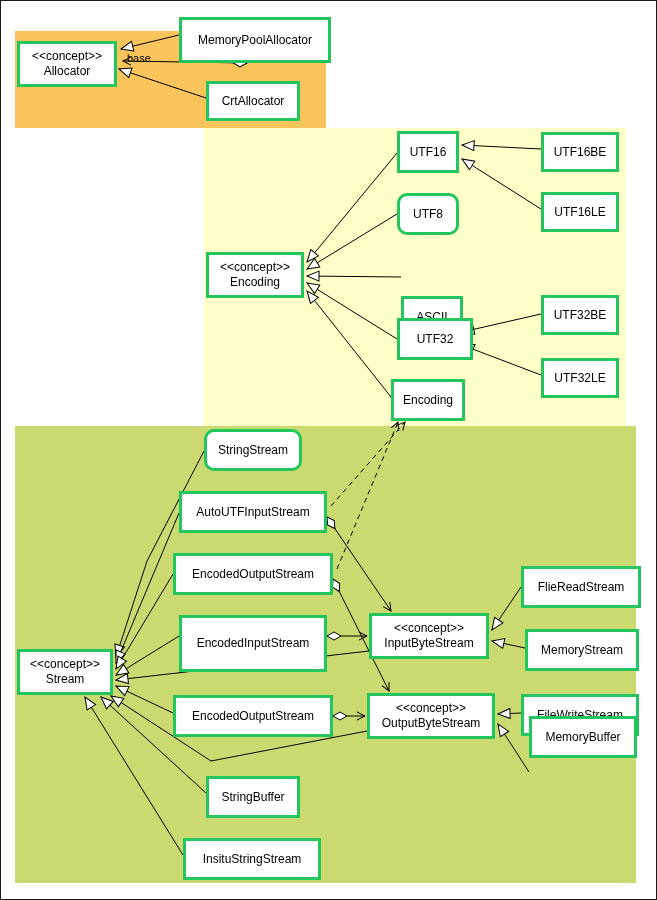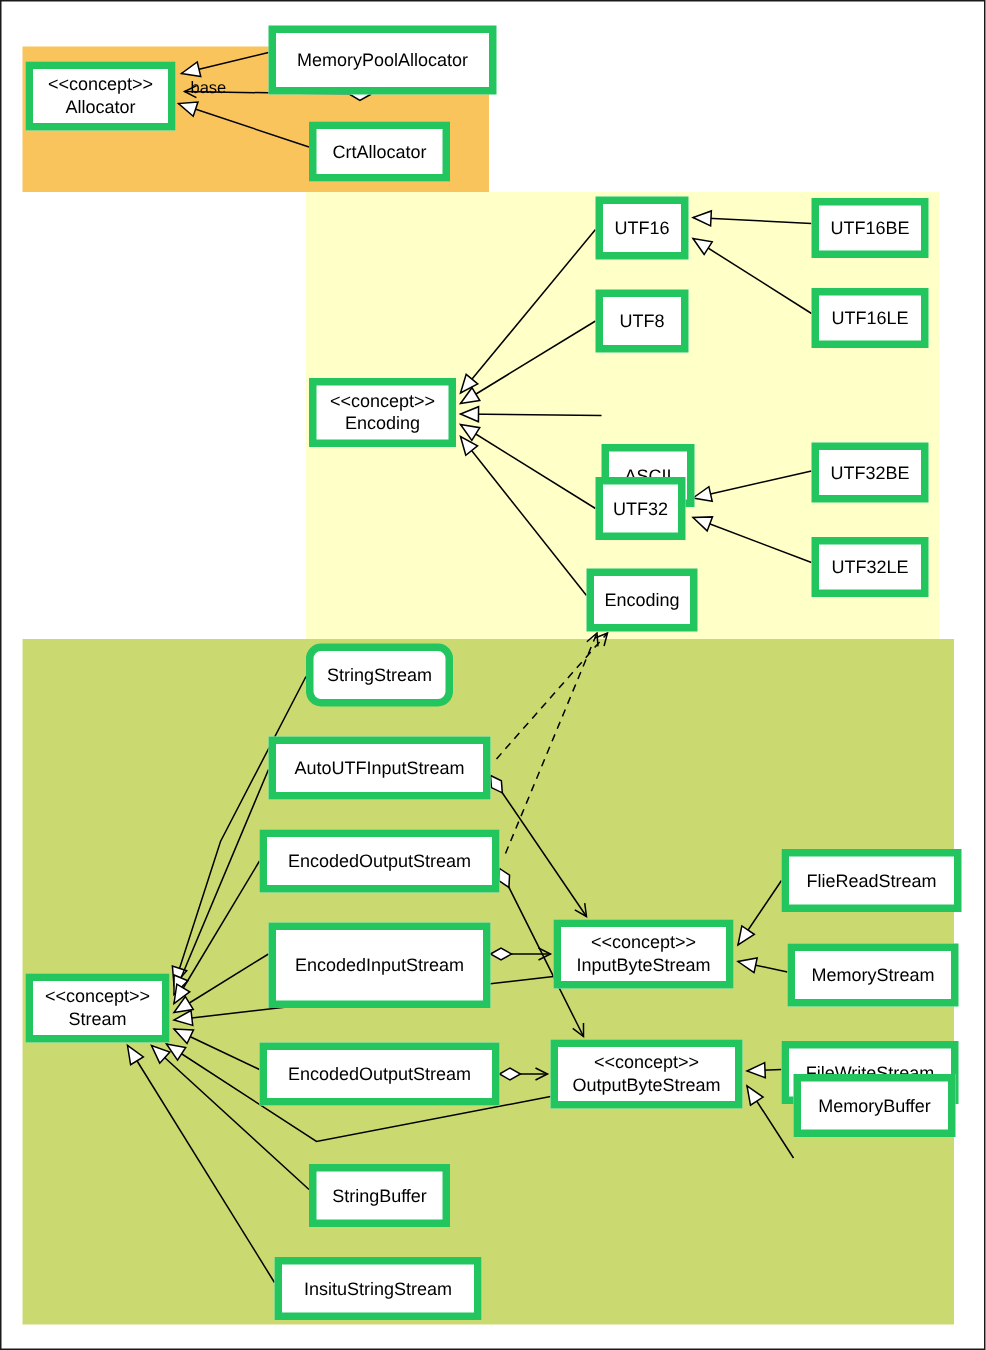--- a/index.html
+++ b/index.html
@@ -5,21 +5,21 @@
 <style>
   html,body{margin:0;padding:0}
   body{font-family:"Liberation Sans",sans-serif;background:#ffffff}
   #diagram-canvas{
     position:relative;width:657px;height:900px;box-sizing:border-box;
     border:1px solid #1a1a1a;background:#ffffff;overflow:hidden;
   }
   .region{position:absolute;z-index:0}
   #edge-layer{position:absolute;left:0;top:0;z-index:1;pointer-events:none}
   .node{
-    position:absolute;z-index:2;background:#ffffff;border:5px solid #22c55e;
+    position:absolute;z-index:2;background:#ffffff;border:3px solid #22c55e;
     box-sizing:border-box;display:flex;flex-direction:column;align-items:center;
     justify-content:center;font-size:12px;line-height:1.25;color:#000;text-align:center;
     padding:2px;white-space:nowrap;
   }
   .stereotype,.node-label{display:block}
   .edge{stroke:#000000;stroke-width:1;fill:none}
   .dependency{stroke-dasharray:5 4}
   .edge-label{font-family:"Liberation Sans",sans-serif;font-size:11px;fill:#000000}
 </style>
 </head>
@@ -84,27 +84,27 @@
     <div class="node" style="left: 205px; top: 80px; width: 94px; height: 40px;">
       <span class="node-label">CrtAllocator</span>
     </div>
     <div class="node" style="left: 205px; top: 251px; width: 98px; height: 46px;">
       <span class="stereotype">&lt;&lt;concept&gt;&gt;</span>
       <span class="node-label">Encoding</span>
     </div>
     <div class="node" style="left: 396px; top: 130px; width: 62px; height: 42px;">
       <span class="node-label">UTF16</span>
     </div>
-    <div class="node" style="left: 396px; top: 192px; width: 62px; height: 42px;">
+    <div class="node" style="left: 396px; top: 192px; width: 62px; height: 42px; border-radius: 10px;">
       <span class="node-label">UTF8</span>
     </div>
     <div class="node" style="left: 400px; top: 255px; width: 62px; height: 42px; margin-top: 40px;">
       <span class="node-label">ASCII</span>
     </div>
-    <div class="node" style="left: 396px; top: 317px; width: 60px; height: 42px;">
+    <div class="node" style="left: 396px; top: 317px; width: 76px; height: 42px;">
       <span class="node-label">UTF32</span>
     </div>
     <div class="node" style="left: 390px; top: 378px; width: 74px; height: 42px;">
       <span class="node-label">Encoding</span>
     </div>
     <div class="node" style="left: 540px; top: 131px; width: 78px; height: 40px;">
       <span class="node-label">UTF16BE</span>
     </div>
     <div class="node" style="left: 540px; top: 191px; width: 78px; height: 40px;">
       <span class="node-label">UTF16LE</span>

